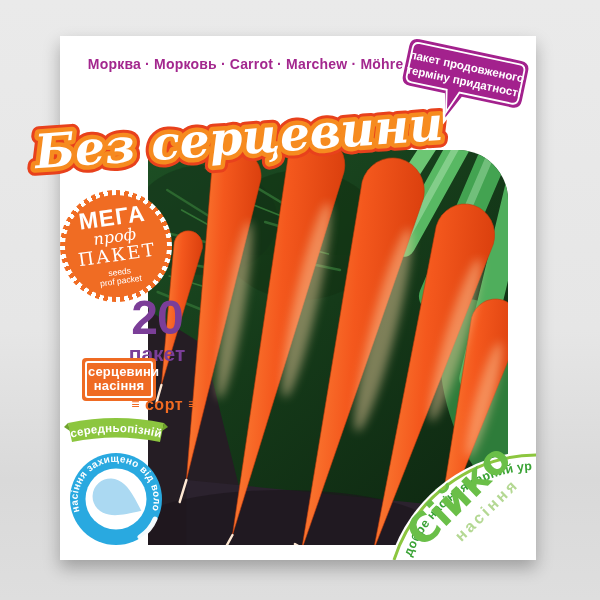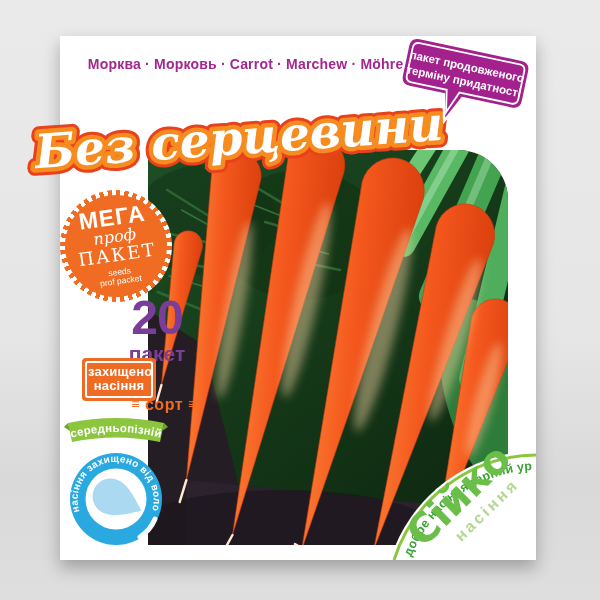--- a/index.html
+++ b/index.html
@@ -216,21 +216,21 @@
     </div>
   </div>
 
   <div class="weight">
     <div class="weight-value">20</div>
     <div class="weight-unit">пакет</div>
   </div>
 
   <div class="qty">
     <div class="qty-inner">
-      <div>захищено</div>
+      <div>серцевини</div>
       <div>насіння</div>
     </div>
   </div>
 
   <div class="variety-label">
     <span class="decor">≡</span>
     <span>сорт</span>
     <span class="decor">≡</span>
   </div>
   <svg class="ribbon-svg" viewBox="0 0 108 34">

